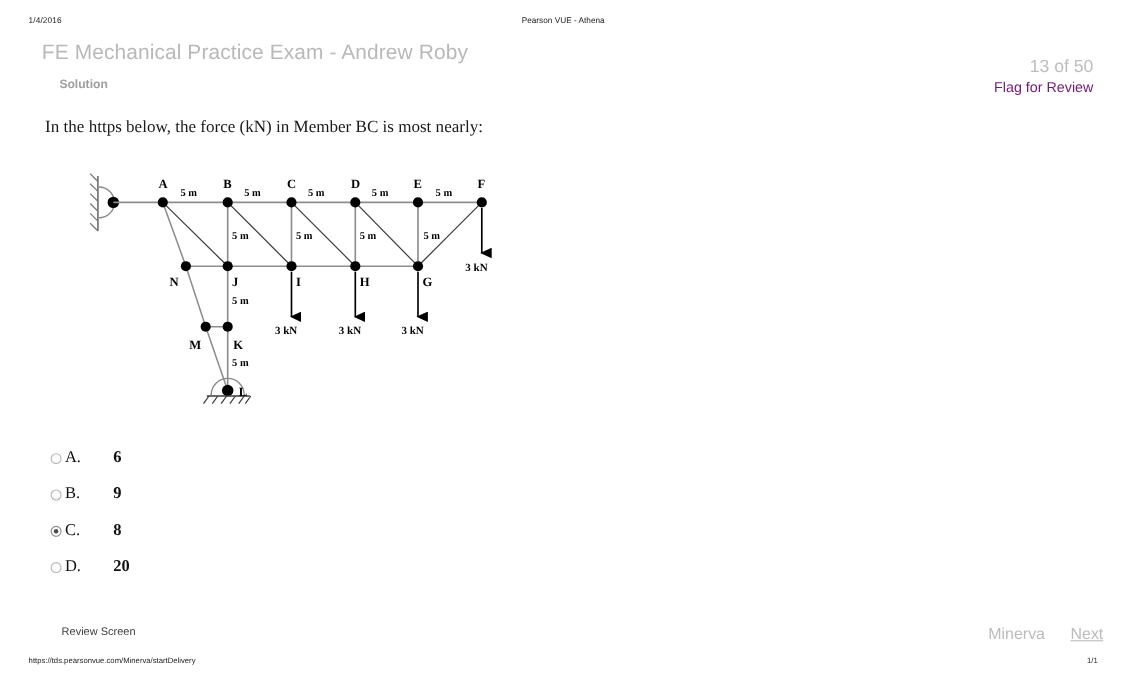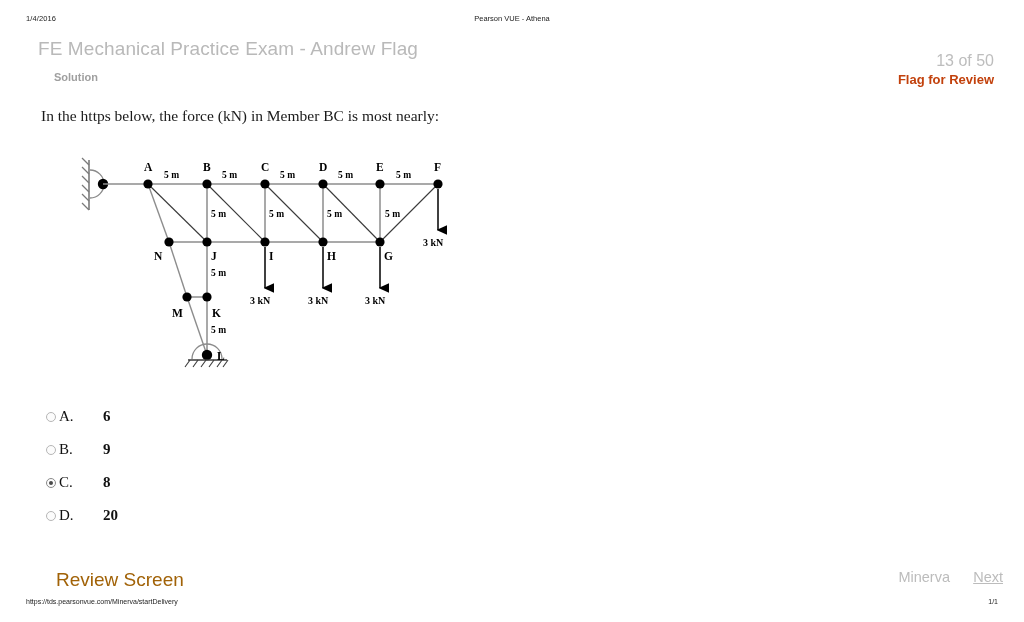--- a/index.html
+++ b/index.html
@@ -85,22 +85,22 @@
     top: 52px;
     font-size: 16px;
     color: #bdbdbd;
     text-align: right;
   }
   .flag-review {
     position: absolute;
     right: 30px;
     top: 72px;
     font-size: 13px;
-    font-weight: bold;
-    color: #c2410c;
+    font-weight: normal;
+    color: #701a75;
     text-align: right;
     cursor: pointer;
   }
 
   
   .question-stem {
     position: absolute;
     left: 41px;
     top: 107px;
     font-family: "Liberation Serif", serif;
@@ -170,22 +170,22 @@
     font-size: 15px;
     font-weight: bold;
     color: #111;
   }
 
   
   .review-screen {
     position: absolute;
     left: 56px;
     top: 569px;
-    font-size: 19px;
-    color: #a16207;
+    font-size: 10px;
+    color: #404040;
     cursor: pointer;
   }
   .nav-previous {
     position: absolute;
     right: 74px;
     top: 569px;
     font-size: 14.5px;
     color: #bcbcbc;
     cursor: pointer;
   }
@@ -220,21 +220,21 @@
   }
 </style>
 </head>
 <body>
 
 <div class="print-header">
   <span class="ph-left">1/4/2016</span>
   <span class="ph-center">Pearson VUE - Athena</span>
 </div>
 
-<div class="exam-title">FE Mechanical Practice Exam - Andrew Flag</div>
+<div class="exam-title">FE Mechanical Practice Exam - Andrew Roby</div>
 <div class="solution-label">Solution</div>
 <div class="question-counter">13 of 50</div>
 <div class="flag-review">Flag for Review</div>
 
 <div class="question-stem">In the https below, the force (kN) in Member BC is most nearly:</div>
 
 <div class="figure-wrap">
   <svg width="380" height="232" viewBox="0 0 380 232" xmlns="http://www.w3.org/2000/svg">
     <defs>
       <marker id="arrowhead" markerWidth="7" markerHeight="7" refX="3.2" refY="6" orient="auto">

